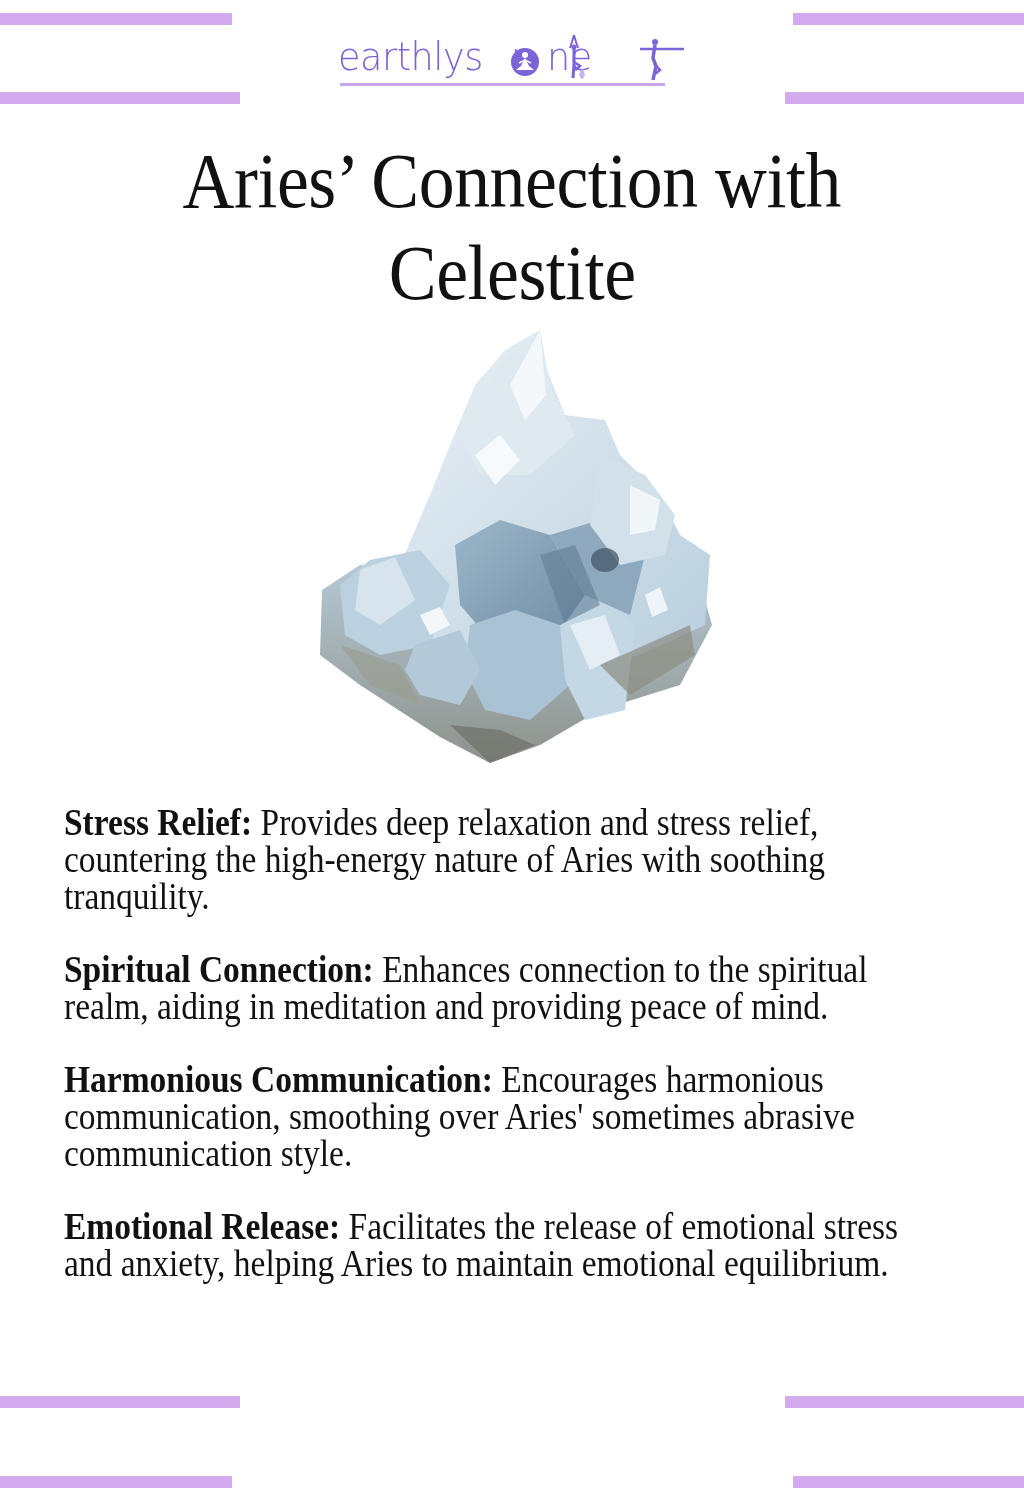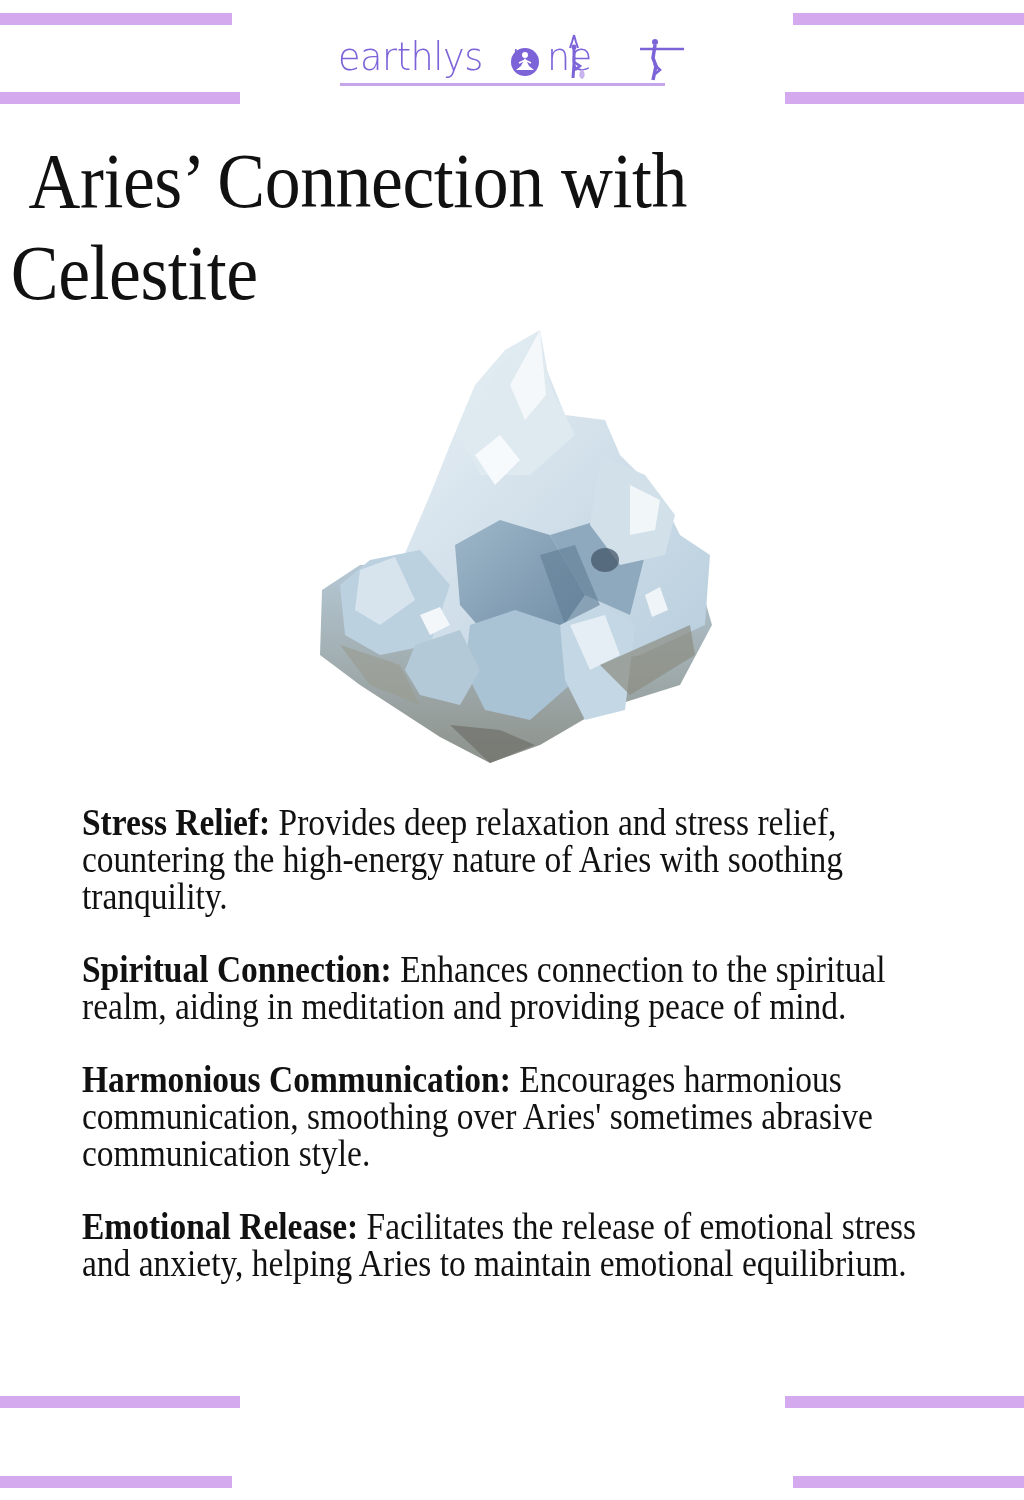--- a/index.html
+++ b/index.html
@@ -53,20 +53,21 @@
     }
     .logo-figure {
       position: absolute;
     }
     
     .title {
       position: absolute;
       left: 0;
       top: 135px;
       width: 1024px;
+      text-align: center;
       font-family: "Liberation Serif", "DejaVu Serif", serif;
       font-weight: 400;
       font-size: 78px;
       line-height: 92px;
       color: #111111;
       letter-spacing: -0.5px;
     }
     .title-inner {
       display: inline-block;
       transform: scaleX(0.92);
@@ -75,21 +76,21 @@
     .crystal {
       position: absolute;
       left: 300px;
       top: 325px;
       width: 420px;
       height: 445px;
     }
     
     .points {
       position: absolute;
-      left: 82px;
+      left: 64px;
       top: 804px;
       width: 900px;
     }
     .point {
       font-family: "Liberation Serif", "DejaVu Serif", serif;
       font-size: 37px;
       line-height: 37px;
       margin: 0 0 36px 0;
       color: #111111;
       transform: scaleX(0.905);

